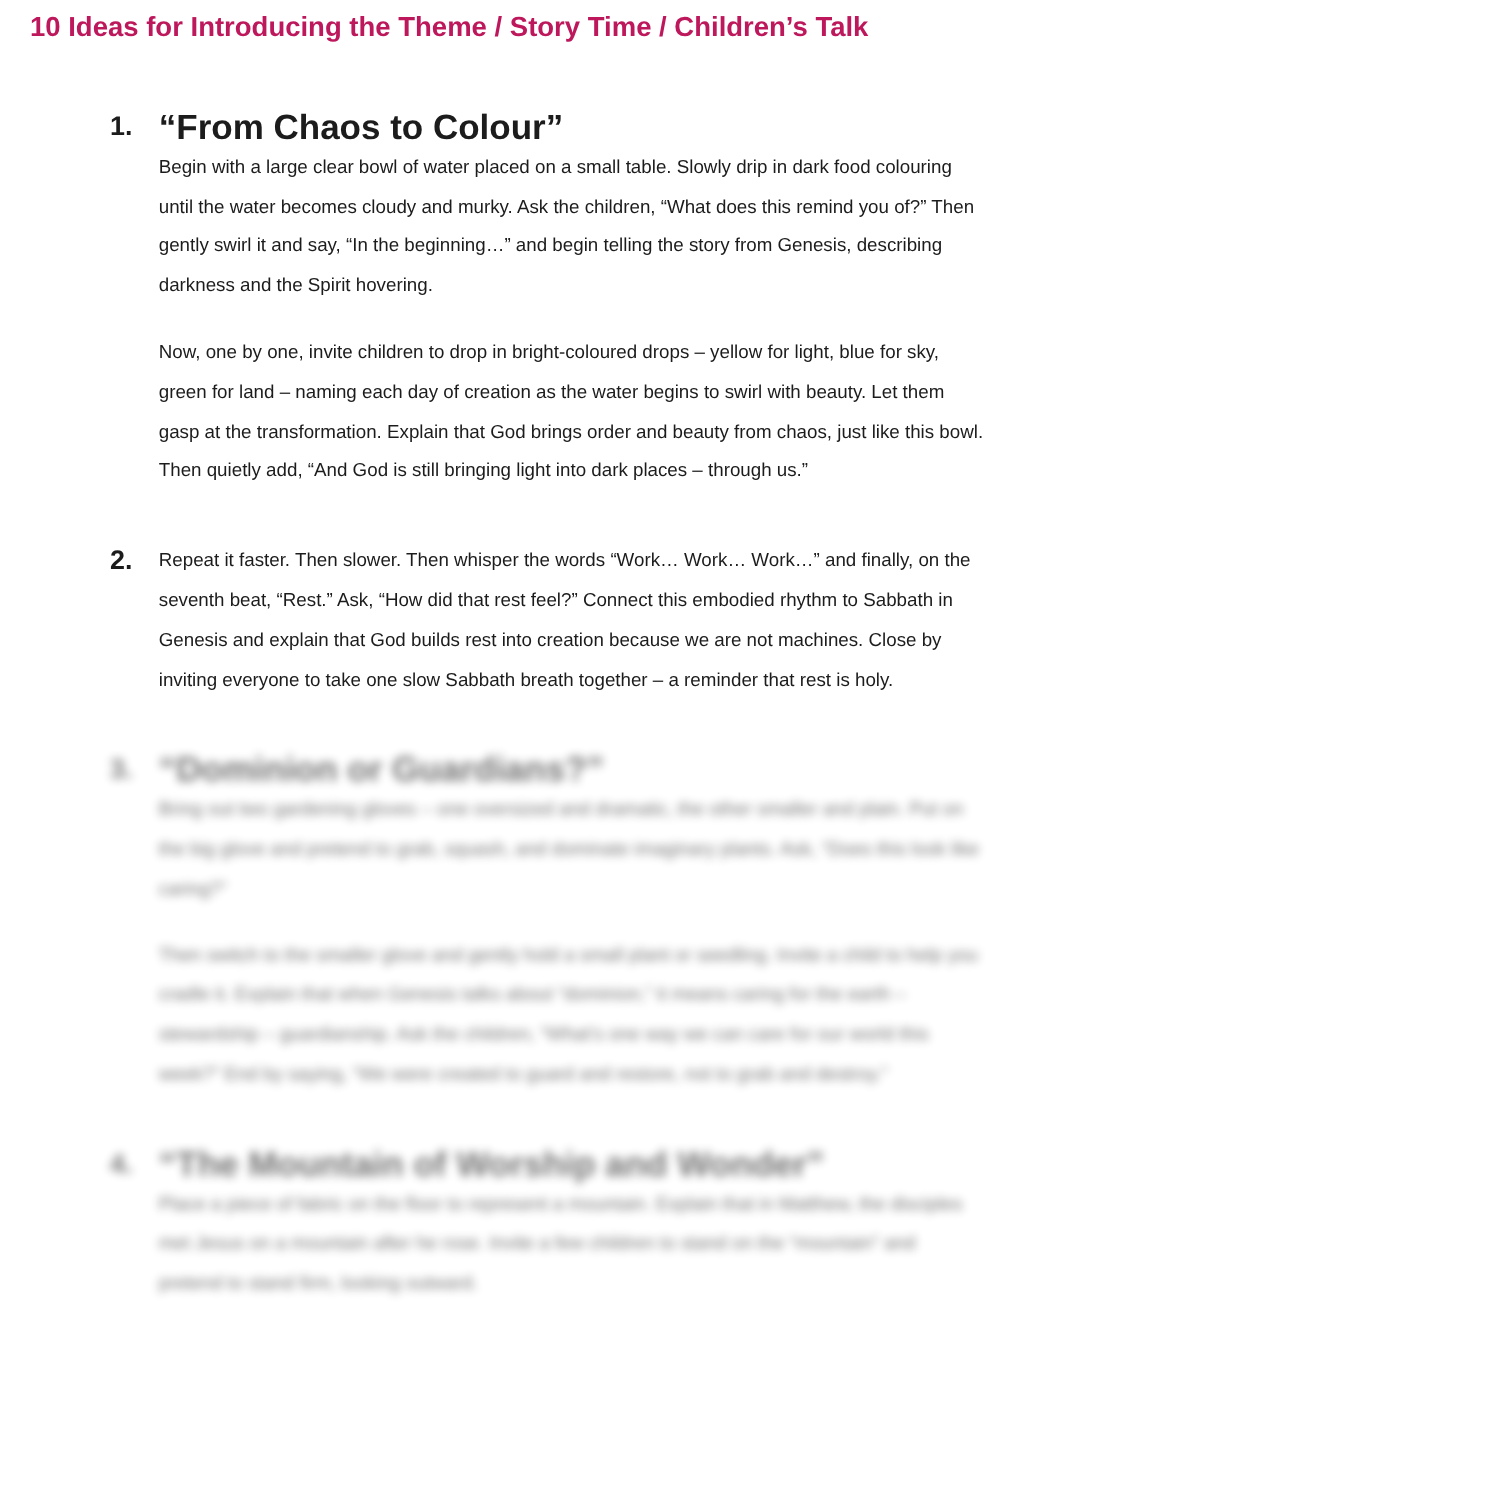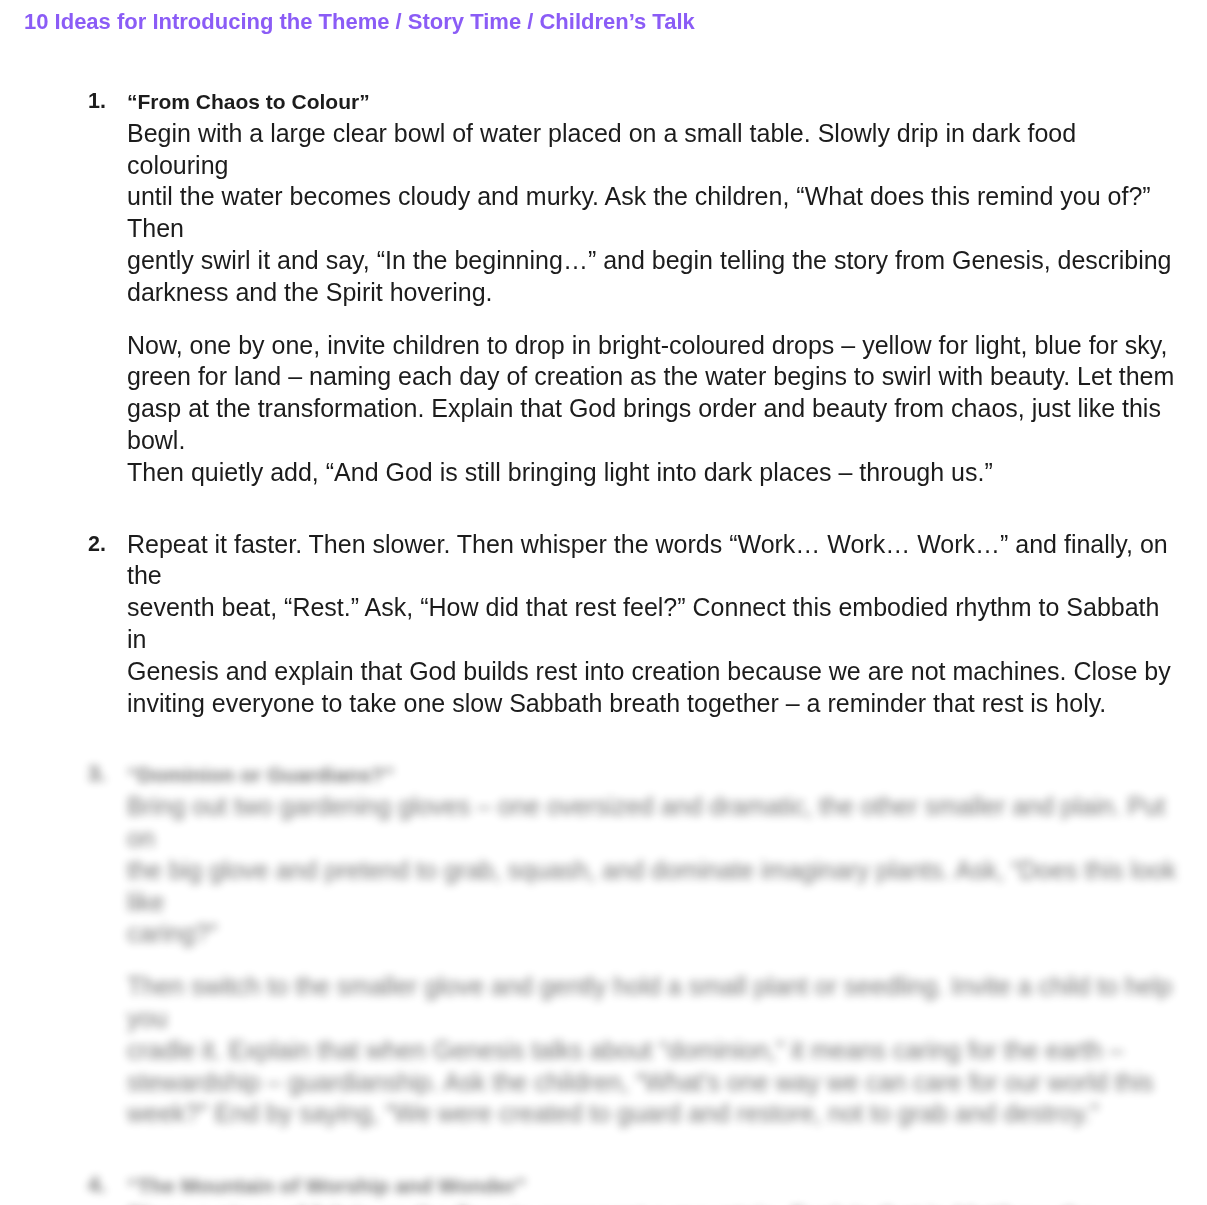--- a/index.html
+++ b/index.html
@@ -14,21 +14,21 @@
     position: relative;
     font-family: "Liberation Sans", sans-serif;
     color: #1c1c1c;
   }
   .doc-title {
     position: absolute;
     left: 24px;
     top: 9px;
     font-size: 22px;
     font-weight: 700;
-    color: #8b5cf6;
+    color: #be185d;
     white-space: nowrap;
     text-align: center;
   }
   .idea-list {
     position: absolute;
     left: 88px;
     top: 86px;
     width: 1090px;
   }
   .idea-item {
@@ -43,26 +43,26 @@
     width: 39px;
     font-size: 21.5px;
     line-height: 31.8px;
     font-weight: 700;
   }
   .idea-content {
     flex: 1;
     min-width: 0;
   }
   .idea-heading {
-    font-size: 21px;
+    font-size: 28px;
     line-height: 31.8px;
     font-weight: 700;
   }
   .idea-paragraph {
-    font-size: 25px;
+    font-size: 15px;
     line-height: 31.8px;
     white-space: pre-line;
   }
   .idea-paragraph + .idea-paragraph {
     margin-top: 21px;
   }
   .blurred {
     filter: blur(4px);
     opacity: 0.62;
   }

